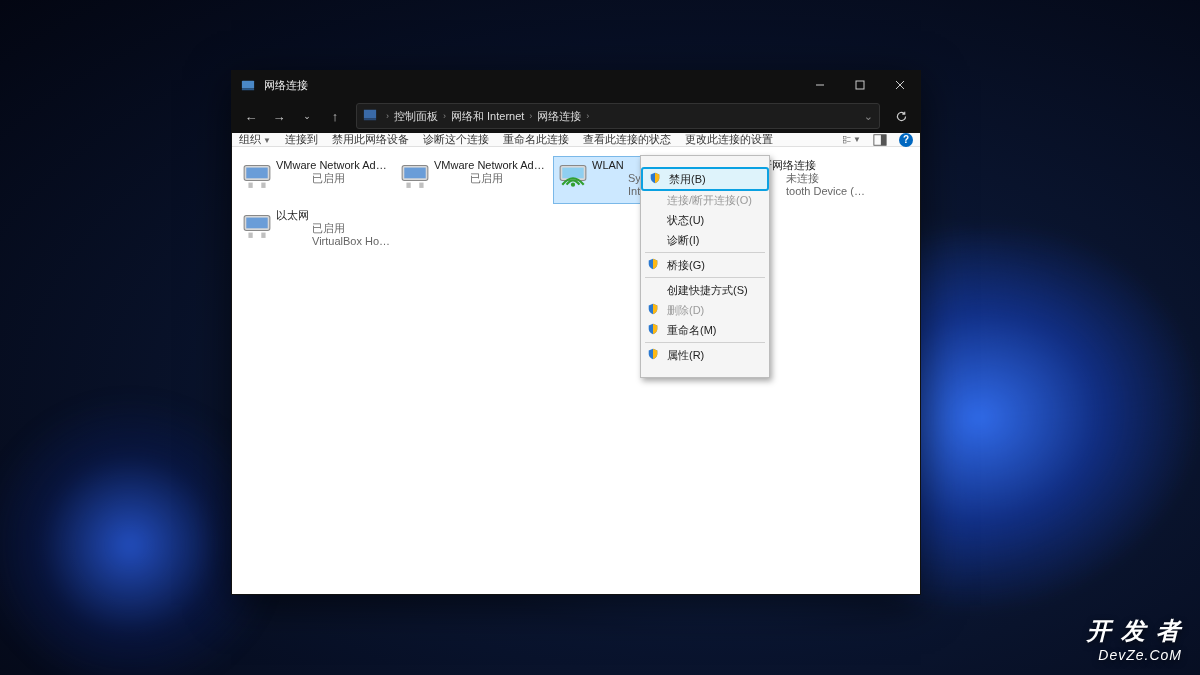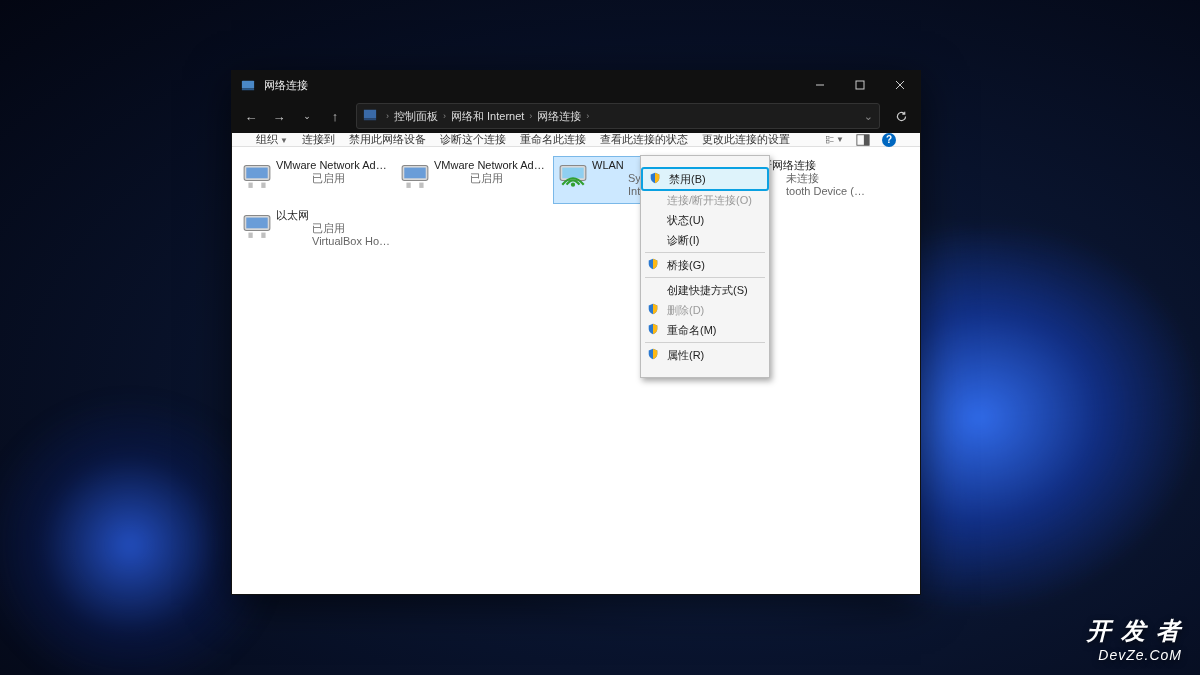--- a/index.html
+++ b/index.html
@@ -18,21 +18,21 @@
 
   .navbar { height: 34px; background: #111; display: flex; align-items: center; padding: 0 6px; gap: 2px; }
   .navbtn { width: 26px; height: 26px; display: flex; align-items: center; justify-content: center; color: #ccc; font-size: 13px; border-radius: 3px; }
   .addrbar { flex: 1; height: 26px; margin: 0 6px; background: #1c1c1c; border: 1px solid #333; border-radius: 3px; display: flex; align-items: center; padding: 0 6px; color: #ddd; font-size: 11px; }
   .addrbar .chev { color: #888; margin: 0 5px; font-size: 9px; }
   .addrbar .dd { margin-left: auto; color: #888; }
   .refresh { width: 26px; height: 26px; display:flex;align-items:center;justify-content:center;color:#ccc; }
   .searchbar { width: 128px; height: 26px; background: #1c1c1c; border: 1px solid #333; border-radius: 3px; display: flex; align-items: center; padding: 0 6px; color: #777; font-size: 11px; }
   .searchbar .sic { margin-left: auto; color: #888; }
 
-  .toolbar { height: 14px; background: #fafafa; border-bottom: 1px solid #e0e0e0; display: flex; align-items: center; padding: 0 24px; font-size: 11px; color: #333; gap: 14px; }
+  .toolbar { height: 14px; background: #fafafa; border-bottom: 1px solid #e0e0e0; display: flex; align-items: center; padding: 0 7px; font-size: 11px; color: #333; gap: 14px; }
   .toolbar .dd-arrow { font-size: 8px; margin-left: 2px; color: #666; }
   .toolbar .right { margin-left: auto; display: flex; gap: 10px; align-items: center; }
   .toolbar .icbtn { width: 18px; height: 18px; display: flex; align-items: center; justify-content: center; color: #444; }
 
   .content { flex: 1; background: #fff; position: relative; overflow: hidden; }
   .adapter-grid { position: absolute; left: 6px; top: 8px; display: flex; flex-wrap: wrap; width: 100%; }
   .adapter { width: 158px; height: 46px; margin: 2px 0; display: flex; padding: 2px 4px; }
   .adapter.sel { background: #cce8ff; outline: 1px solid #7ab8e8; }
   .adp-icon { width: 30px; height: 30px; margin-right: 4px; flex-shrink: 0; }
   .adp-text { font-size: 11px; line-height: 13px; color: #222; overflow: hidden; }

